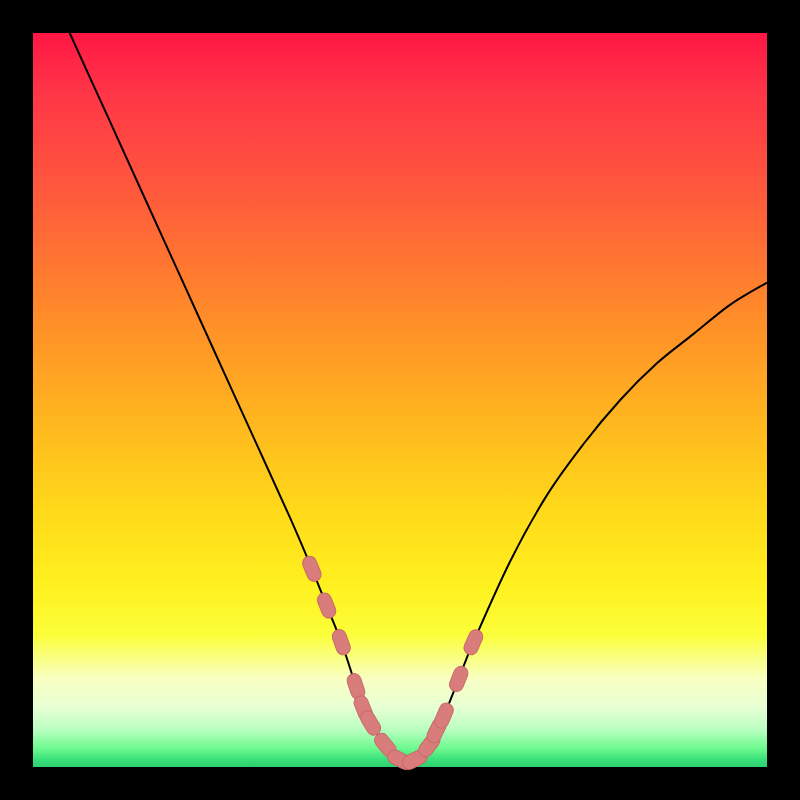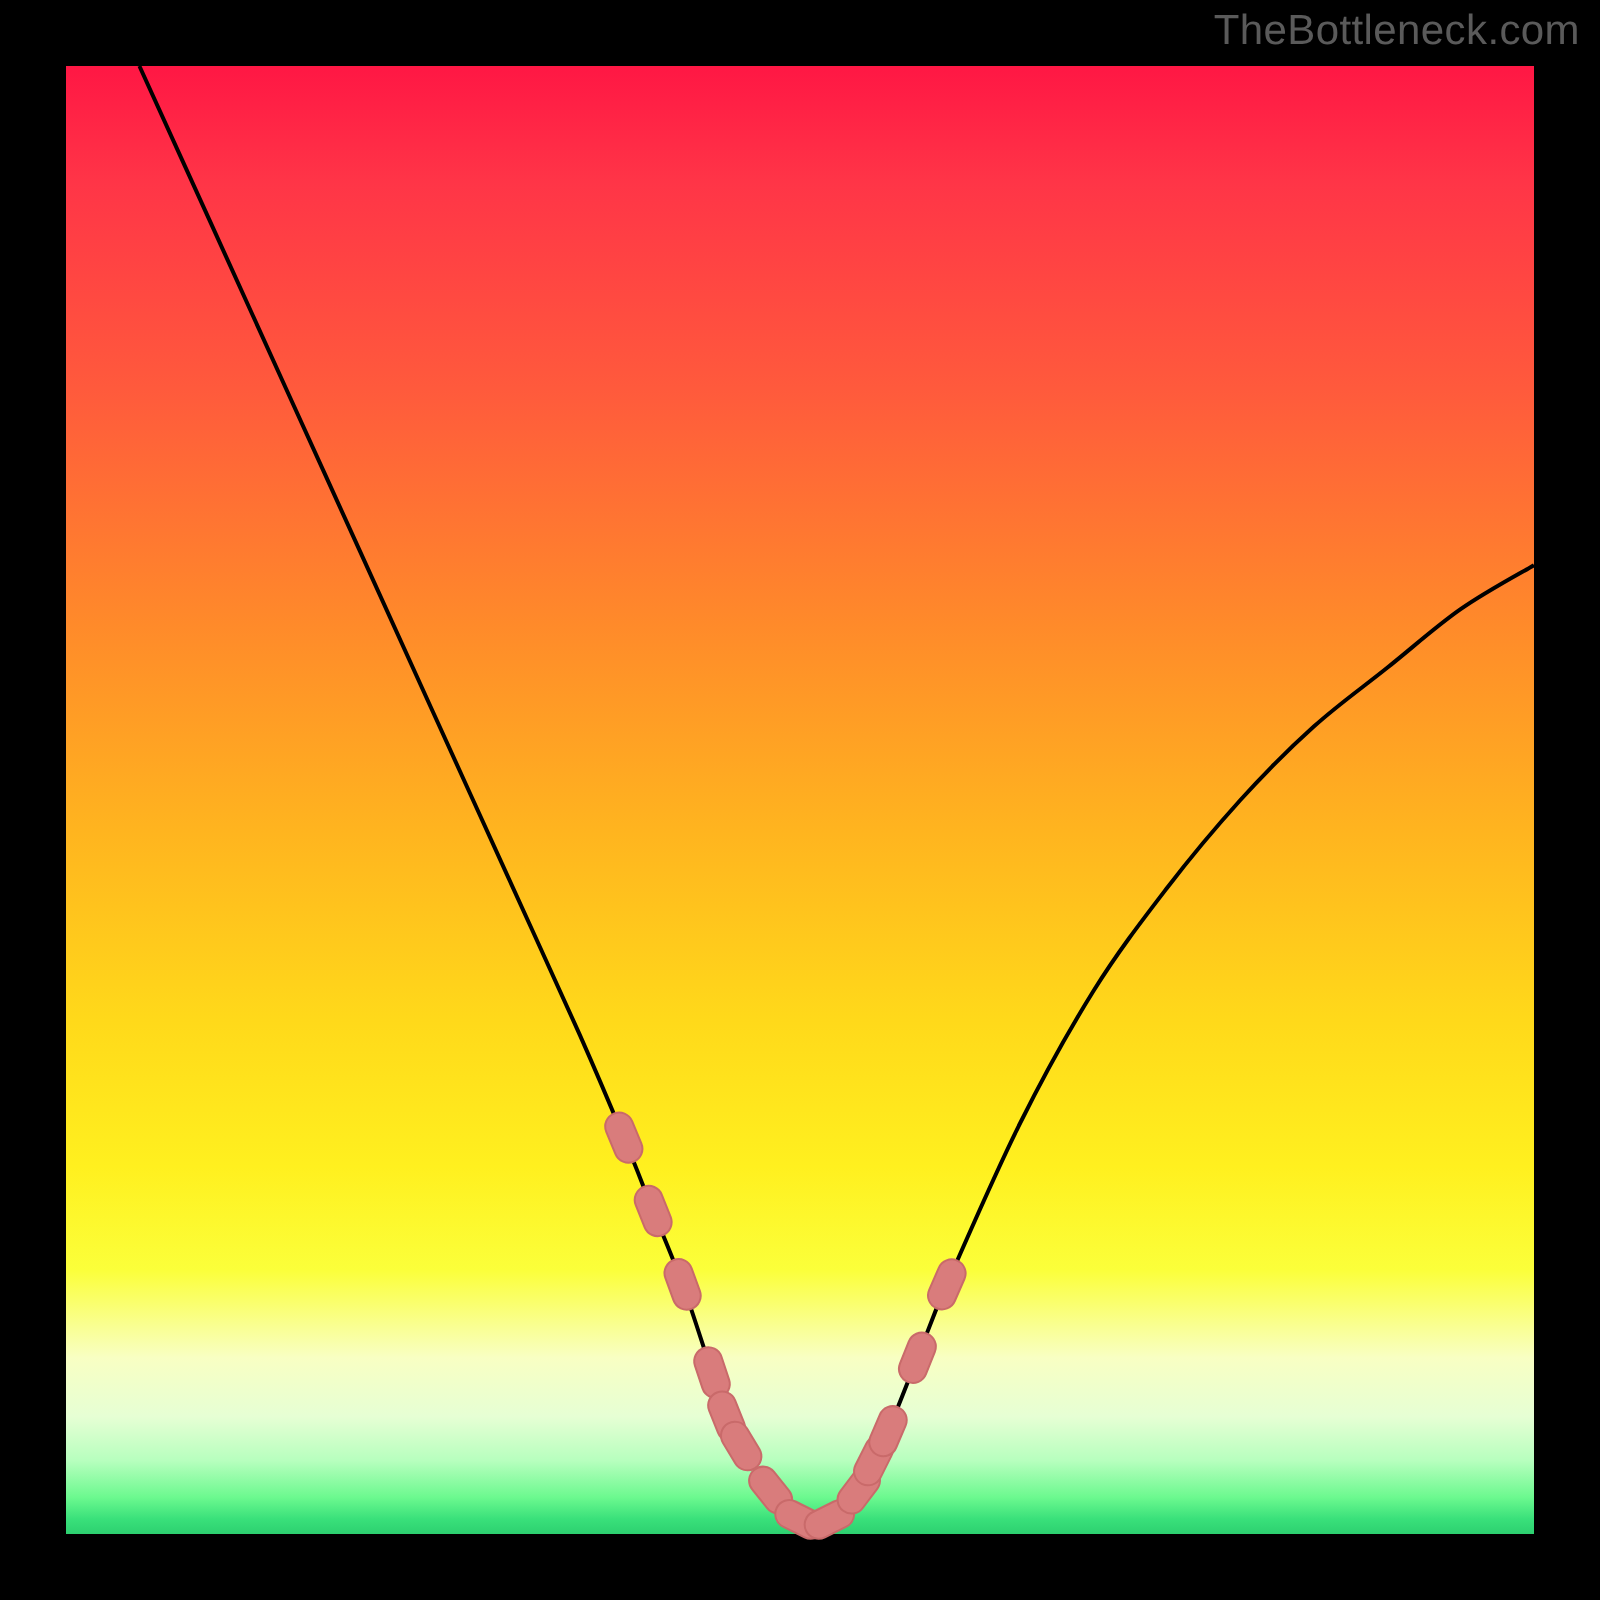--- a/index.html
+++ b/index.html
@@ -58,21 +58,20 @@
     top: 0;
     width: 734px;
     height: 734px;
     overflow: visible;
   }
 </style>
 </head>
 <body>
 
 <div class="frame">
-  <div class="watermark">TheBottleneck.com</div>
 
   <div class="plot-area">
     <svg class="curve" viewBox="0 0 734 734" preserveAspectRatio="none">
       <path id="curve-path" fill="none" stroke-width="2" stroke="#000000" d="M 36.7 0.0 C 42.8 13.5, 61.2 53.8, 73.4 80.7 C 85.6 107.7, 97.9 134.6, 110.1 161.5 C 122.3 188.4, 134.6 215.3, 146.8 242.2 C 159.0 269.1, 171.3 296.0, 183.5 323.0 C 195.7 349.9, 208.0 376.8, 220.2 403.7 C 232.4 430.6, 247.1 462.4, 256.9 484.4 C 266.7 506.5, 272.8 521.1, 278.9 535.8 C 285.0 550.5, 288.7 560.3, 293.6 572.5 C 298.5 584.8, 303.4 595.8, 308.3 609.2 C 313.2 622.7, 319.3 642.3, 323.0 653.3 C 326.6 664.3, 327.9 669.2, 330.3 675.3 C 332.7 681.4, 334.0 683.8, 337.6 690.0 C 341.3 696.1, 347.4 705.9, 352.3 712.0 C 357.2 718.1, 362.1 724.2, 367.0 726.7 C 371.9 729.1, 376.8 729.1, 381.7 726.7 C 386.6 724.2, 392.7 716.9, 396.4 712.0 C 400.0 707.1, 401.3 702.2, 403.7 697.3 C 406.1 692.4, 407.4 691.2, 411.0 682.6 C 414.7 674.1, 420.8 658.2, 425.7 645.9 C 430.6 633.7, 431.8 628.8, 440.4 609.2 C 449.0 589.6, 464.9 552.9, 477.1 528.5 C 489.3 504.0, 501.6 482.0, 513.8 462.4 C 526.0 442.8, 538.3 426.9, 550.5 411.0 C 562.7 395.1, 575.0 380.5, 587.2 367.0 C 599.4 353.5, 611.7 341.3, 623.9 330.3 C 636.1 319.3, 648.4 310.7, 660.6 300.9 C 672.8 291.2, 685.1 280.1, 697.3 271.6 C 709.5 263.0, 727.9 253.2, 734.0 249.6"></path>
       <g id="markers-group">
           <rect x="265.9" y="528.8" width="26" height="14" rx="7" ry="7" fill="#d97c7c" stroke="#c96a6a" stroke-width="1" transform="rotate(67.4 278.9 535.8)"></rect>
           <rect x="280.6" y="565.5" width="26" height="14" rx="7" ry="7" fill="#d97c7c" stroke="#c96a6a" stroke-width="1" transform="rotate(68.2 293.6 572.5)"></rect>
           <rect x="295.3" y="602.2" width="26" height="14" rx="7" ry="7" fill="#d97c7c" stroke="#c96a6a" stroke-width="1" transform="rotate(70.0 308.3 609.2)"></rect>
           <rect x="310.0" y="646.3" width="26" height="14" rx="7" ry="7" fill="#d97c7c" stroke="#c96a6a" stroke-width="1" transform="rotate(71.6 323.0 653.3)"></rect>
           <rect x="317.3" y="668.3" width="26" height="14" rx="7" ry="7" fill="#d97c7c" stroke="#c96a6a" stroke-width="1" transform="rotate(68.2 330.3 675.3)"></rect>

